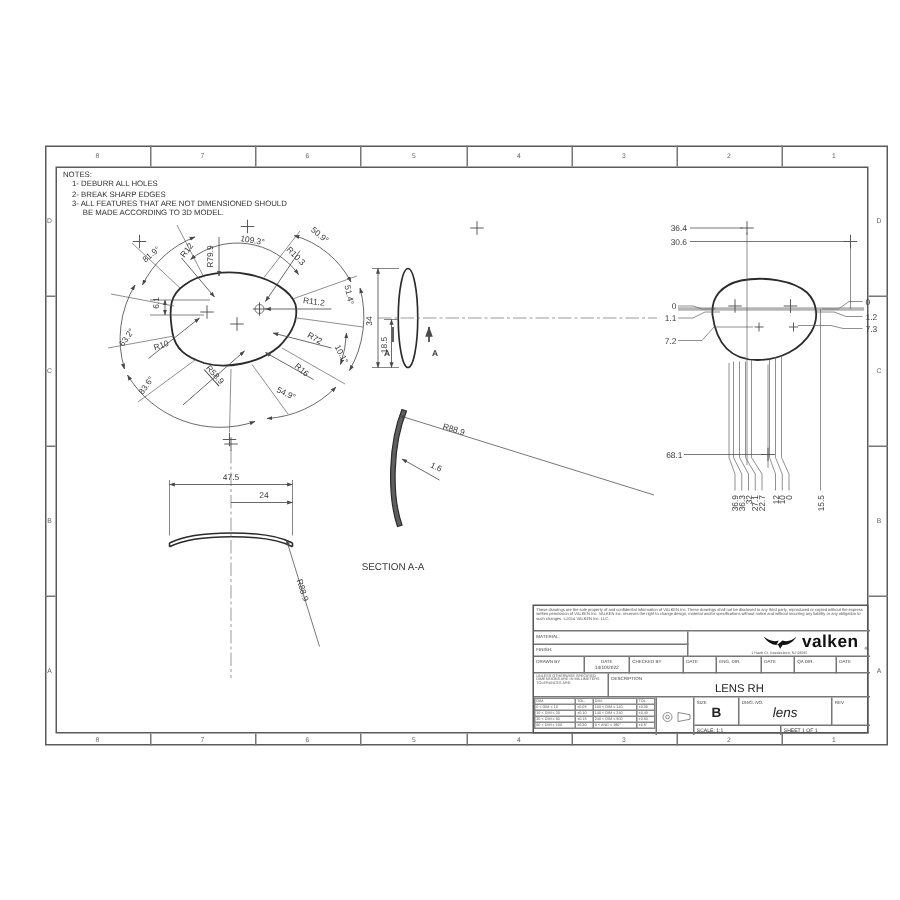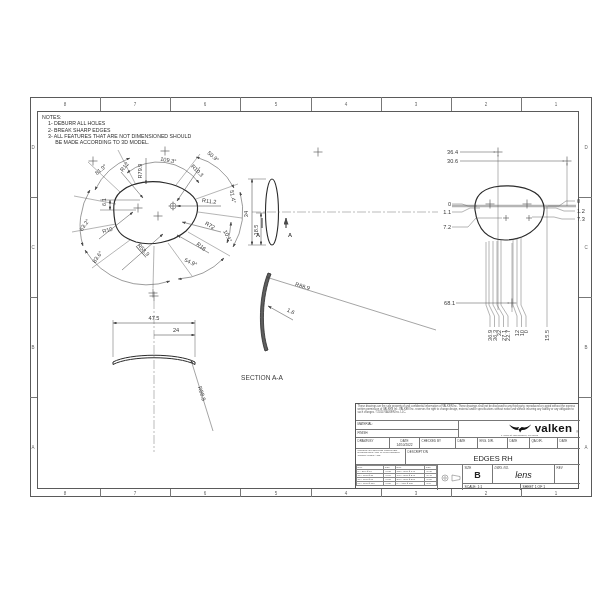--- a/index.html
+++ b/index.html
@@ -314,21 +314,21 @@
     <div class="cell" style="left:100px;top:34px;width:22px;height:11px;"><span class="lbl">DATE</span></div>
     <div class="cell" style="left:122px;top:34px;width:30px;height:11px;"><span class="lbl">ENG. DIR.</span></div>
     <div class="cell" style="left:152px;top:34px;width:22px;height:11px;"><span class="lbl">DATE</span></div>
     <div class="cell" style="left:174px;top:34px;width:28px;height:11px;"><span class="lbl">QA DIR.</span></div>
     <div class="cell" style="left:202px;top:34px;width:22px;height:11px;border-right:none;"><span class="lbl">DATE</span></div>
 
     <div class="cell" style="left:0;top:45px;width:50px;height:16px;font-size:2.5px;line-height:1.15;color:#555;">UNLESS OTHERWISE SPECIFIED DIMENSIONS ARE IN MILLIMETERS TOLERANCES ARE:</div>
 
     <div class="cell" style="left:50px;top:45px;width:174px;height:16px;border-right:none;">
       <span class="lbl">DESCRIPTION</span>
-      <div class="big">EDGES RH</div>
+      <div class="big">LENS RH</div>
     </div>
 
     <div class="cell" style="left:0;top:61px;width:82px;height:25px;padding:0;border-bottom:none;">
       <table>
         <tbody>
             <tr>
           <th>DIM.</th>
           <th>TOL.</th>
           <th>DIM.</th>
           <th>TOL.</th>

